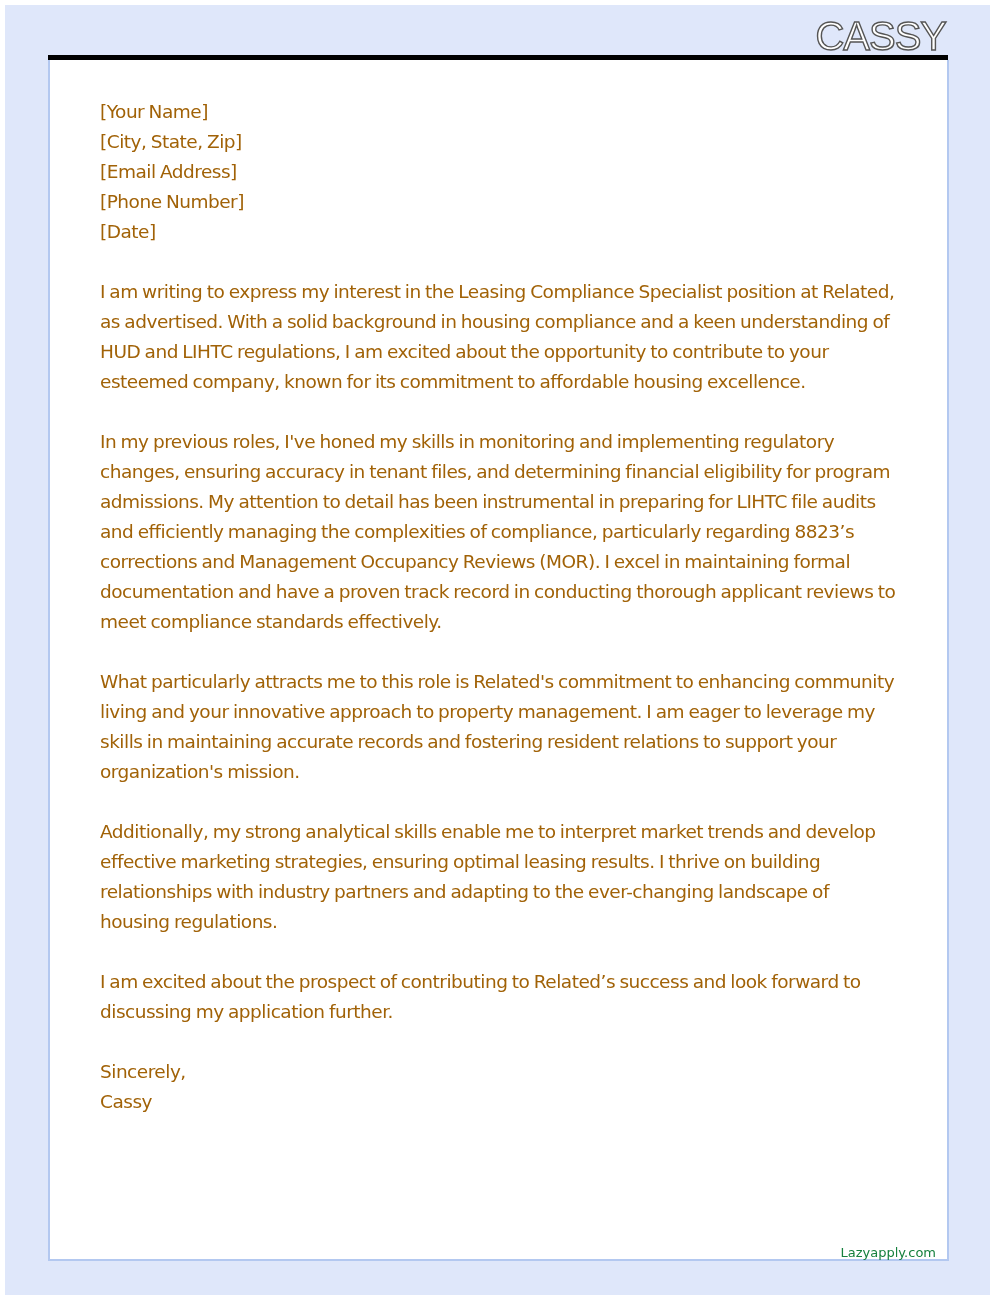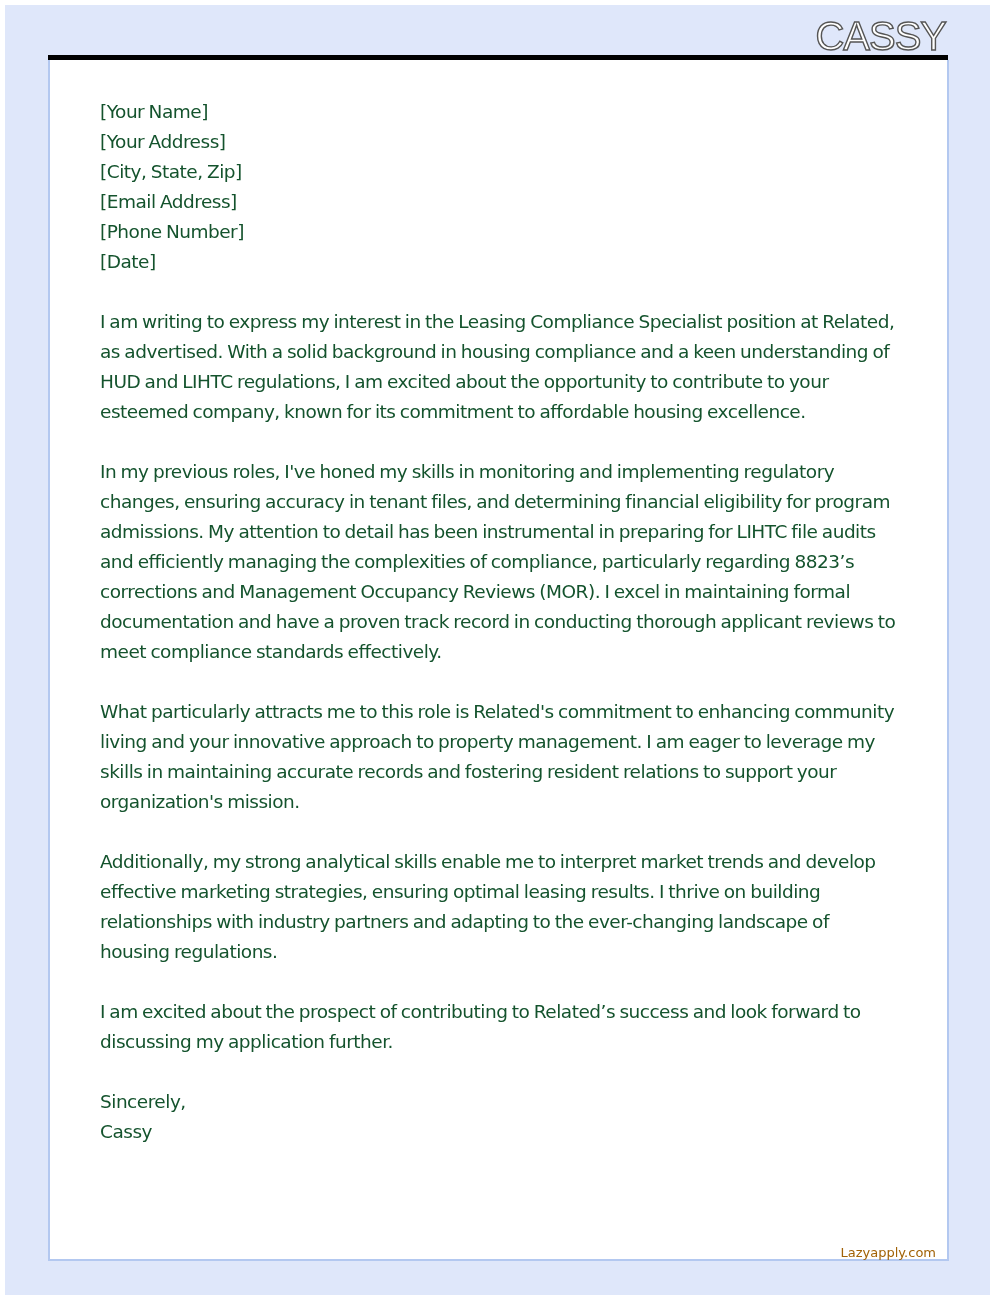--- a/index.html
+++ b/index.html
@@ -52,56 +52,55 @@
       border-right: 2px solid #b3c8f0;
       border-bottom: 2px solid #b3c8f0;
     }
     .letter {
       position: absolute;
       left: 100px;
       top: 97px;
       width: 800px;
       font-size: 18.5px;
       line-height: 30px;
-      color: #14532d;
+      color: #a16207;
       font-family: "DejaVu Sans", sans-serif;
       letter-spacing: -0.5px;
       word-spacing: -1px;
     }
     .letter .line {
       display: block;
       white-space: nowrap;
     }
     .letter p {
       margin: 0 0 30px 0;
     }
     .letter .block {
       margin-bottom: 30px;
     }
     .footer-brand {
       position: absolute;
       right: 60px;
       top: 1245px;
       font-size: 13px;
-      color: #a16207;
+      color: #15803d;
       font-family: "DejaVu Sans", sans-serif;
     }
   </style>
 </head>
 <body>
 
 <div class="outer"></div>
 <div class="brand">CASSY</div>
 <div class="top-bar"></div>
 <div class="page"></div>
 
 <div class="letter">
   <div class="block">
     <span class="line">[Your Name]</span>
-    <span class="line">[Your Address]</span>
     <span class="line">[City, State, Zip]</span>
     <span class="line">[Email Address]</span>
     <span class="line">[Phone Number]</span>
     <span class="line">[Date]</span>
   </div>
   <p>I am writing to express my interest in the Leasing Compliance Specialist position at Related, as advertised. With a solid background in housing compliance and a keen understanding of HUD and LIHTC regulations, I am excited about the opportunity to contribute to your esteemed company, known for its commitment to affordable housing excellence.</p>
   <p>In my previous roles, I've honed my skills in monitoring and implementing regulatory changes, ensuring accuracy in tenant files, and determining financial eligibility for program admissions. My attention to detail has been instrumental in preparing for LIHTC file audits and efficiently managing the complexities of compliance, particularly regarding 8823’s corrections and Management Occupancy Reviews (MOR). I excel in maintaining formal documentation and have a proven track record in conducting thorough applicant reviews to meet compliance standards effectively.</p>
   <p>What particularly attracts me to this role is Related's commitment to enhancing community living and your innovative approach to property management. I am eager to leverage my skills in maintaining accurate records and fostering resident relations to support your organization's mission.</p>
   <p>Additionally, my strong analytical skills enable me to interpret market trends and develop effective marketing strategies, ensuring optimal leasing results. I thrive on building relationships with industry partners and adapting to the ever-changing landscape of housing regulations.</p>
   <p>I am excited about the prospect of contributing to Related’s success and look forward to discussing my application further.</p>

